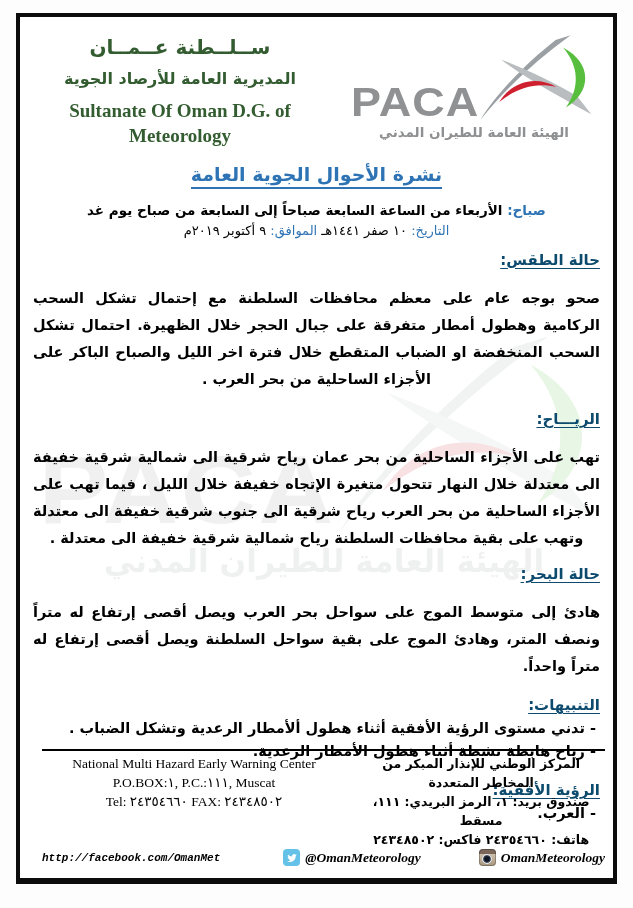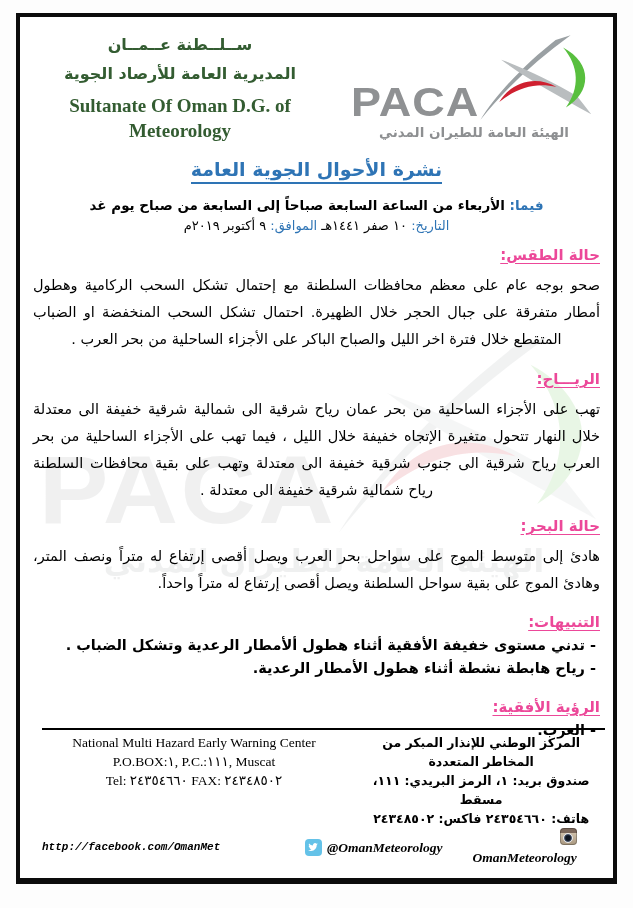--- a/index.html
+++ b/index.html
@@ -28,49 +28,49 @@
   }
   .paca-plane{position:absolute;right:4px;top:-6px;width:122px;height:90px;}
   .paca-sub{
     position:absolute;right:0;bottom:-1px;width:100%;text-align:center;direction:rtl;
     font-size:13.5px;font-weight:bold;color:#8d8f91;letter-spacing:.5px;
   }
   
   .content{position:relative;z-index:1;padding:12px 10px 0;}
   .header{display:flex;align-items:flex-start;}
   .org-block{width:300px;text-align:center;color:#335c31;padding-top:6px;}
-  .org-ar1{font-size:16px;font-weight:bold;}
+  .org-ar1{font-size:20px;font-weight:bold;}
   .org-ar2{font-size:16px;font-weight:bold;margin-top:10px;}
   .org-en{
     font-family:"Liberation Serif","DejaVu Serif",serif;
     font-size:19px;font-weight:bold;line-height:25px;margin-top:10px;
   }
   .logo-wrap{margin-left:auto;margin-right:4px;padding-top:10px;}
   .title-row{text-align:center;margin-top:15px;}
   .title-row span{
     color:#2e74b5;font-size:19px;font-weight:bold;
     border-bottom:2px solid #2e74b5;padding-bottom:2px;
   }
   .dates{direction:rtl;text-align:center;margin-top:17px;}
   .date-line1{font-size:13.5px;font-weight:bold;}
   .date-line2{font-size:13px;margin-top:5px;}
   .blue{color:#2e74b5;}
   .sections{direction:rtl;padding:0 3px;}
   .sec-heading{
-    color:#ec4899;font-size:15px;font-weight:bold;
+    color:#0c4a6e;font-size:15px;font-weight:bold;
     text-decoration:underline;text-underline-offset:3px;
   }
   .mt-weather{margin-top:13px;}
   .mt-wind{margin-top:17px;}
   .mt-sea{margin-top:13px;}
   .mt-warn{margin-top:16px;}
   .mt-vis{margin-top:18px;}
   .para{
-    font-size:14.5px;font-weight:normal;line-height:27px;
-    text-align:justify;margin-top:8px;
+    font-size:14.5px;font-weight:bold;line-height:27px;
+    text-align:justify;margin-top:16px;
   }
   .center-last{text-align-last:center;}
   .list-block{padding-right:4px;margin-top:3px;}
   .list-line{font-size:14.5px;font-weight:bold;line-height:23px;}
   
   .footer{
     position:absolute;z-index:1;left:22px;right:8px;bottom:10px;
     border-top:2px solid #000;padding-top:3px;
   }
   .footer-cols{display:flex;justify-content:space-between;}
@@ -88,21 +88,21 @@
     width:46%;text-align:left;
     font-family:Liberation Mono, monospace;
     font-style:italic;font-weight:bold;font-size:11px;
   }
   .social-item{
     display:flex;align-items:flex-end;gap:5px;
     font-family:"Liberation Serif","DejaVu Serif",serif;
     font-style:italic;font-weight:bold;font-size:13.5px;
   }
   .tw-item{margin-left:4px;}
-  .ig-item{margin-left:30px;flex-direction:column;}
+  .ig-item{margin-left:58px;}
   .tw-icon{
     width:17px;height:17px;border-radius:4px;background:#64c2e8;
     display:flex;align-items:center;justify-content:center;flex:none;
   }
   .ig-icon{
     width:17px;height:17px;border-radius:4px;position:relative;flex:none;
     background:linear-gradient(180deg,#7b675a 0%,#7b675a 28%,#cfc0ab 28%,#a8977f 100%);
     box-shadow:inset 0 0 0 1px rgba(0,0,0,.25);
   }
   .ig-lens{
@@ -154,21 +154,21 @@
         </div>
       </div>
     </div>
 
     <div class="title-row">
       <span>نشرة الأحوال الجوية العامة</span>
     </div>
 
     <div class="dates">
       <div class="date-line1">
-        <span class="blue">فيما:</span>
+        <span class="blue">صباح:</span>
         <span>الأربعاء من الساعة السابعة صباحاً إلى السابعة من صباح يوم غد</span>
       </div>
       <div class="date-line2">
         <span class="blue">التاريخ:</span>
         <span>١٠ صفر ١٤٤١هـ</span>
         <span class="blue">الموافق:</span>
         <span>٩ أكتوبر ٢٠١٩م</span>
       </div>
     </div>
 
@@ -185,21 +185,21 @@
       </div>
 
       <div>
         <div class="sec-heading mt-sea">حالة البحر:</div>
         <div class="para">هادئ إلى متوسط الموج على سواحل بحر العرب ويصل أقصى إرتفاع له متراً ونصف المتر، وهادئ الموج على بقية سواحل السلطنة ويصل أقصى إرتفاع له متراً واحداً.</div>
       </div>
 
       <div>
         <div class="sec-heading mt-warn">التنبيهات:</div>
         <div class="list-block">
-          <div class="list-line">- تدني مستوى خفيفة الأفقية أثناء هطول ألأمطار الرعدية وتشكل الضباب .</div>
+          <div class="list-line">- تدني مستوى الرؤية الأفقية أثناء هطول ألأمطار الرعدية وتشكل الضباب .</div>
           <div class="list-line">- رياح هابطة نشطة أثناء هطول الأمطار الرعدية.</div>
         </div>
       </div>
 
       <div>
         <div class="sec-heading mt-vis">الرؤية الأفقية:</div>
         <div class="list-block">
           <div class="list-line">- العرب.</div>
         </div>
       </div>

